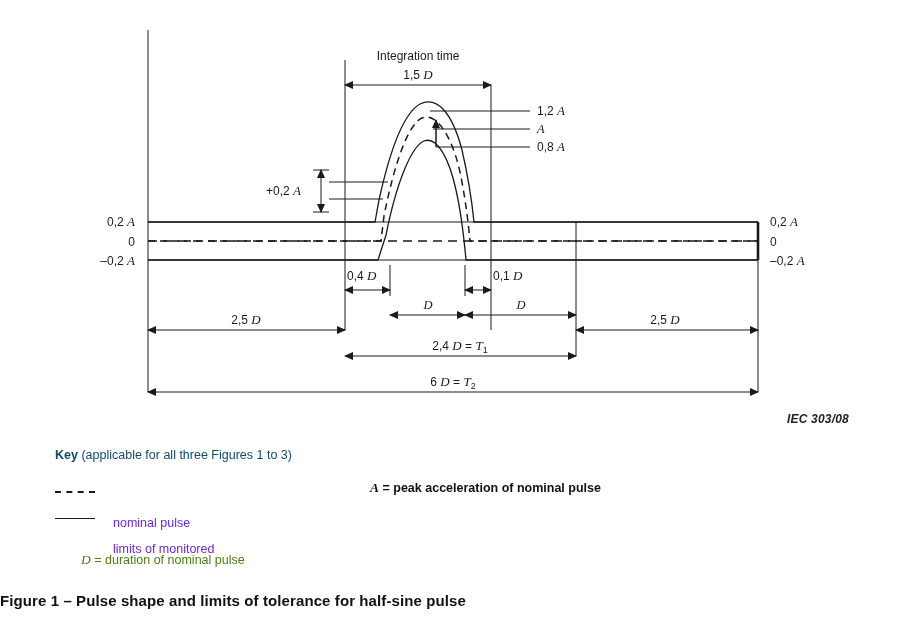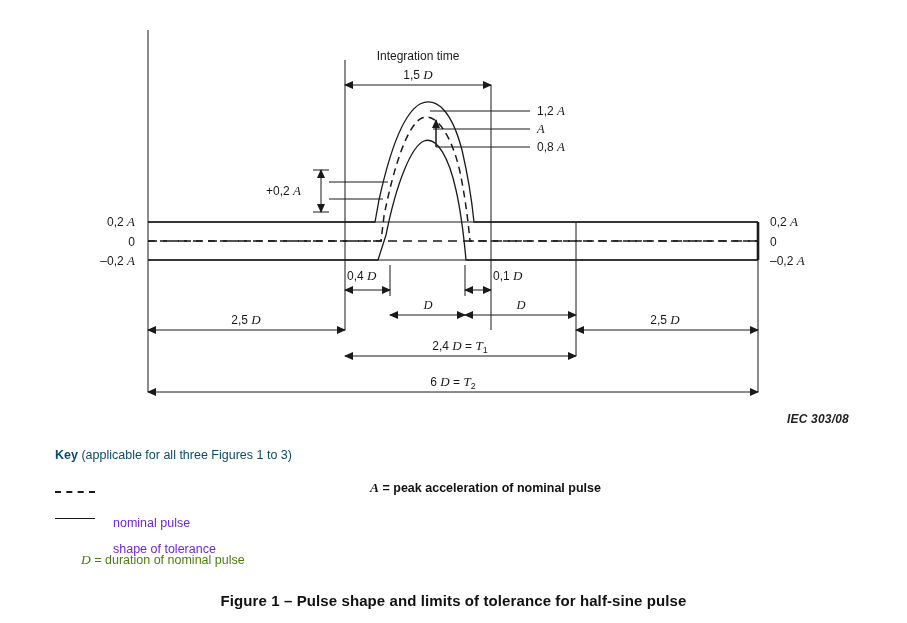--- a/index.html
+++ b/index.html
@@ -135,21 +135,20 @@
     font-size: 13.5px;
   }
   .key-right sub {
     font-size: 9px;
   }
   .caption {
     position: absolute;
     left: 0;
     top: 592px;
     width: 907px;
-    text-align: center;
     font-size: 15px;
     font-weight: bold;
     color: #111;
     letter-spacing: 0.1px;
   }
 </style>
 </head>
 <body>
 
 <div id="figure-root">
@@ -296,21 +295,21 @@
       <div class="key-row">
         <span class="key-sym">
             <span class="dashed"></span>
           </span>
         <span class="key-text">nominal pulse</span>
       </div>
       <div class="key-row">
         <span class="key-sym">
             <span class="solid"></span>
           </span>
-        <span class="key-text">shape of tolerance</span>
+        <span class="key-text">limits of monitored</span>
       </div>
     </div>
 
     <div class="key-d">
       <i>D</i><span> = duration of nominal pulse</span>
     </div>
 
     <div class="key-right">
       <div class="kr">
         <i>A</i><span> = peak acceleration of nominal pulse</span>

